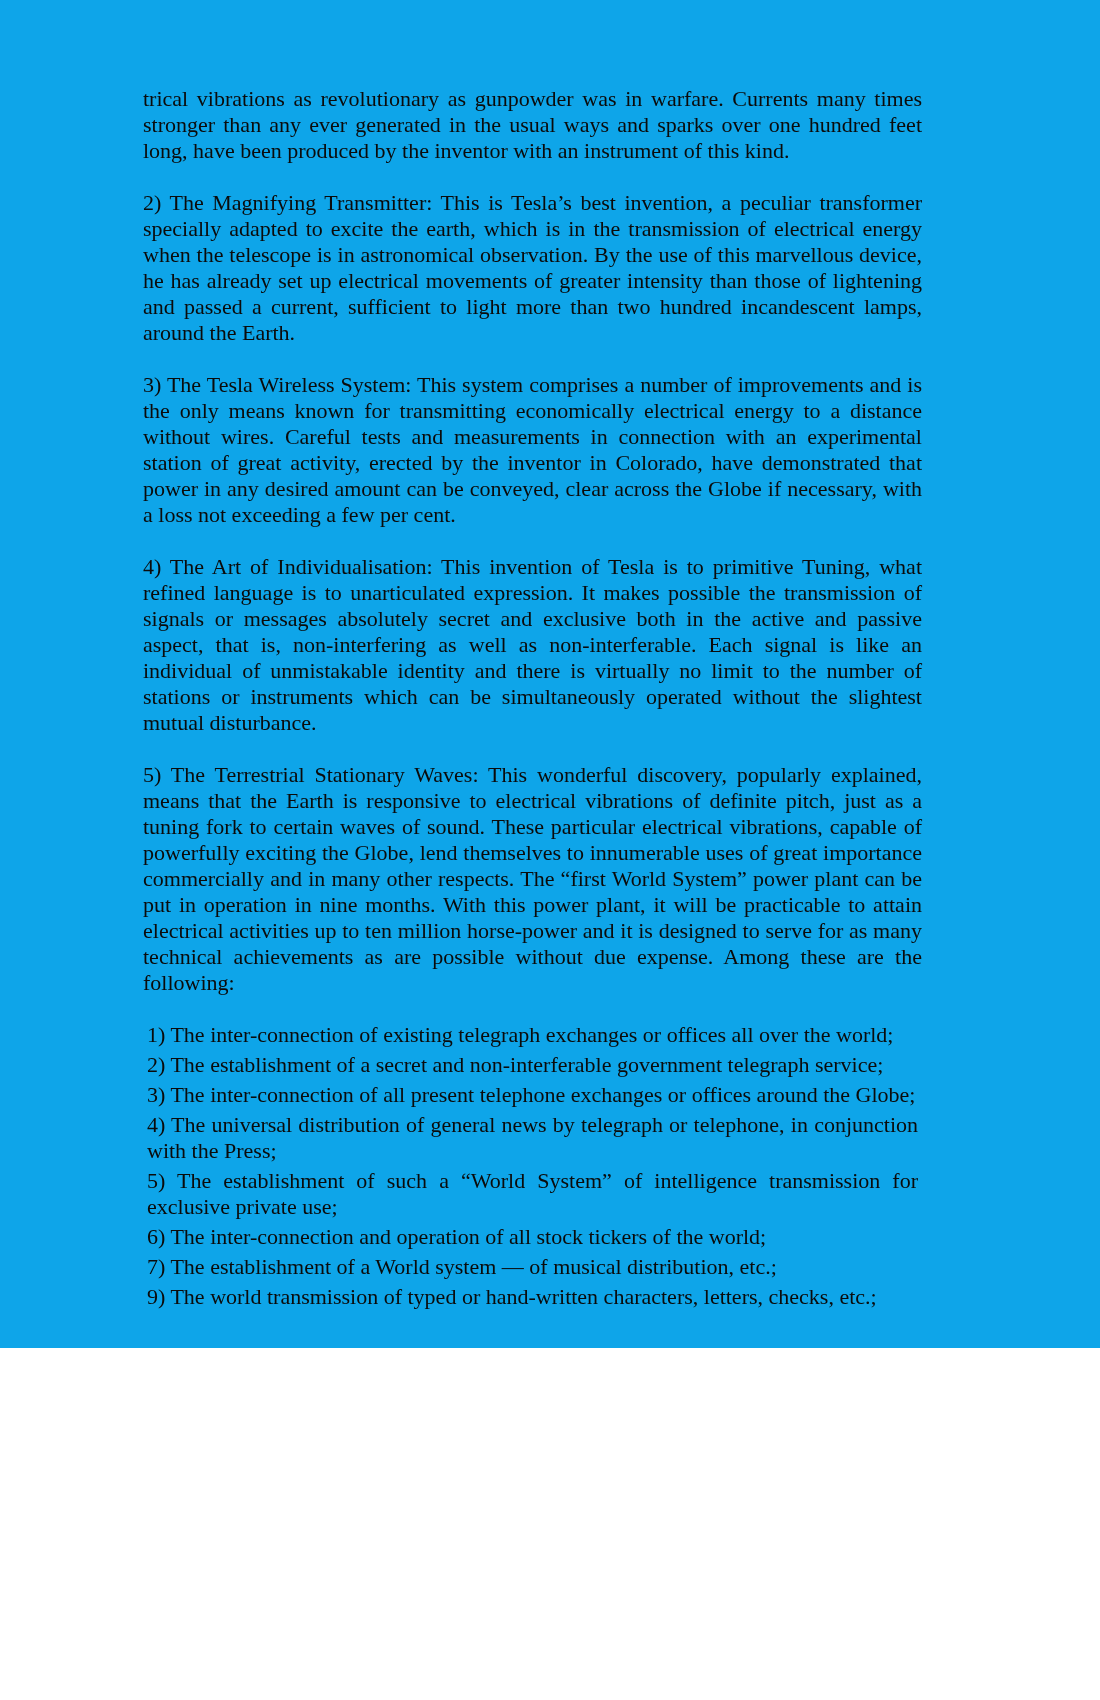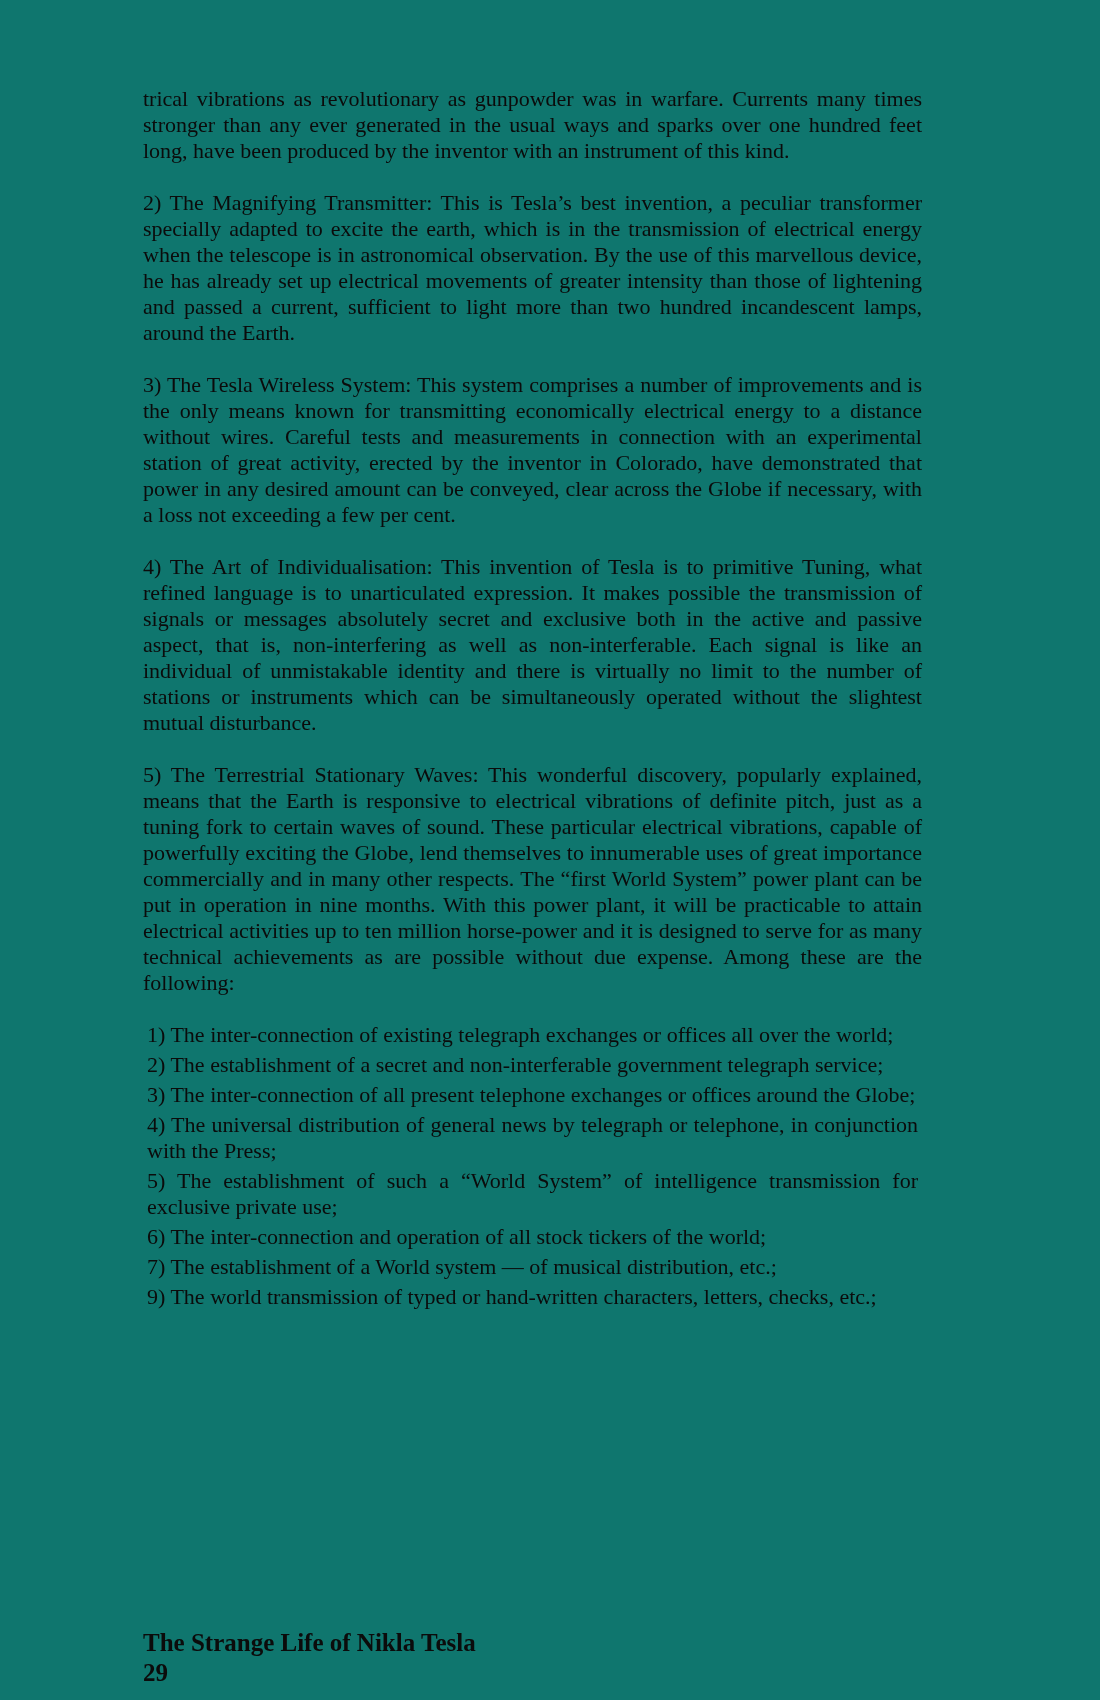--- a/index.html
+++ b/index.html
@@ -3,22 +3,22 @@
 <meta charset="utf-8">
 <style>
   html, body {
     margin: 0;
     padding: 0;
     background: #ffffff;
   }
   .page {
     position: relative;
     width: 1100px;
-    height: 1700px;
-    background: #0f766e;
+    height: 1348px;
+    background: #0ea5e9;
     overflow: hidden;
     font-family: "Liberation Serif", "DejaVu Serif", serif;
     color: #0b0b0b;
   }
   .content {
     position: absolute;
     left: 143px;
     top: 86px;
     width: 779px;
     font-size: 22px;

